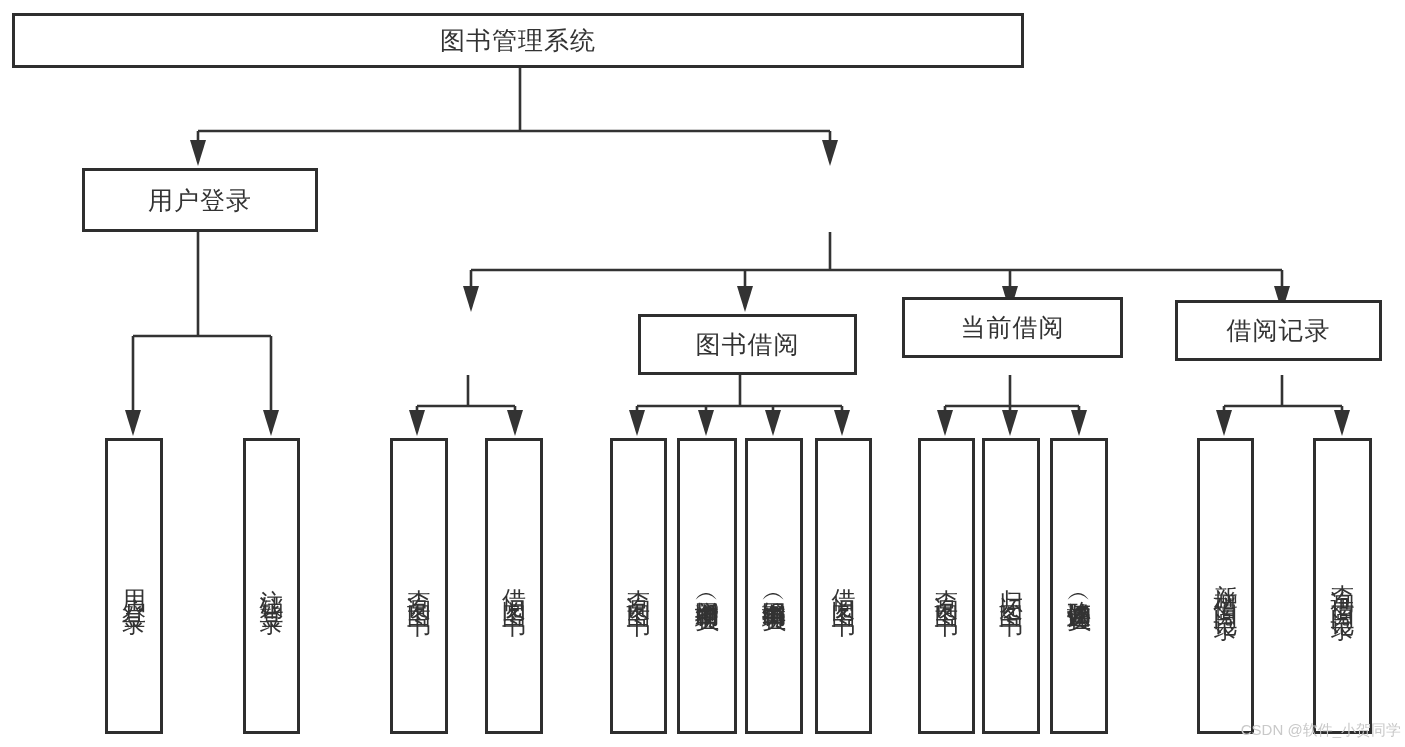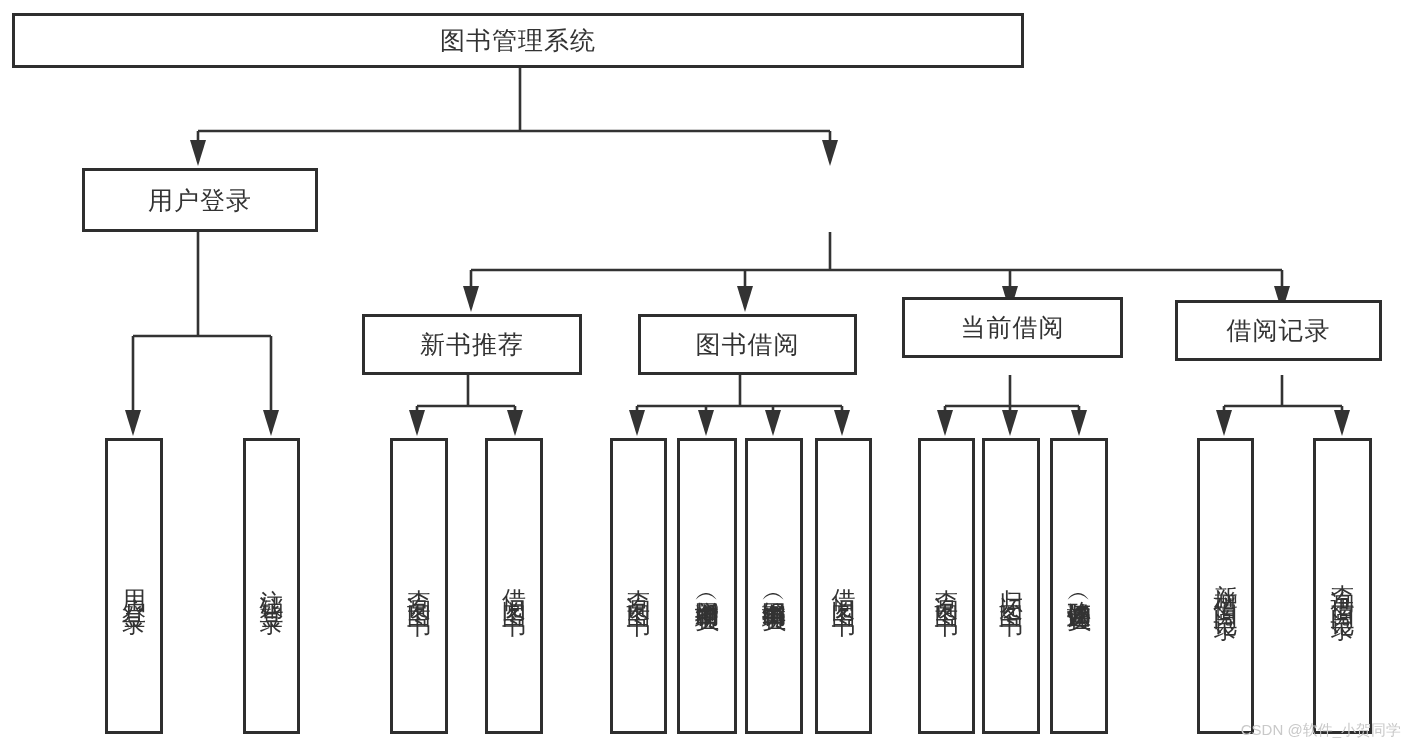--- a/index.html
+++ b/index.html
@@ -113,23 +113,20 @@
   </svg>
 
   <div class="box hbox" style="left:12px; top:13px; width:1012px; height:55px;">
     <span>图书管理系统</span>
   </div>
 
   <div class="box hbox" style="left:82px; top:168px; width:236px; height:64px;">
     <span>用户登录</span>
   </div>
 
-  <div class="box hbox" style="left:362px; top:314px; width:220px; height:61px;">
-    <span>新书推荐</span>
-  </div>
   <div class="box hbox" style="left:638px; top:314px; width:219px; height:61px;text-align:center;">
     <span>图书借阅</span>
   </div>
   <div class="box hbox" style="left:902px; top:297px; width:221px; height:61px;">
     <span>当前借阅</span>
   </div>
   <div class="box hbox" style="left:1175px; top:300px; width:207px; height:61px;">
     <span>借阅记录</span>
   </div>
 

